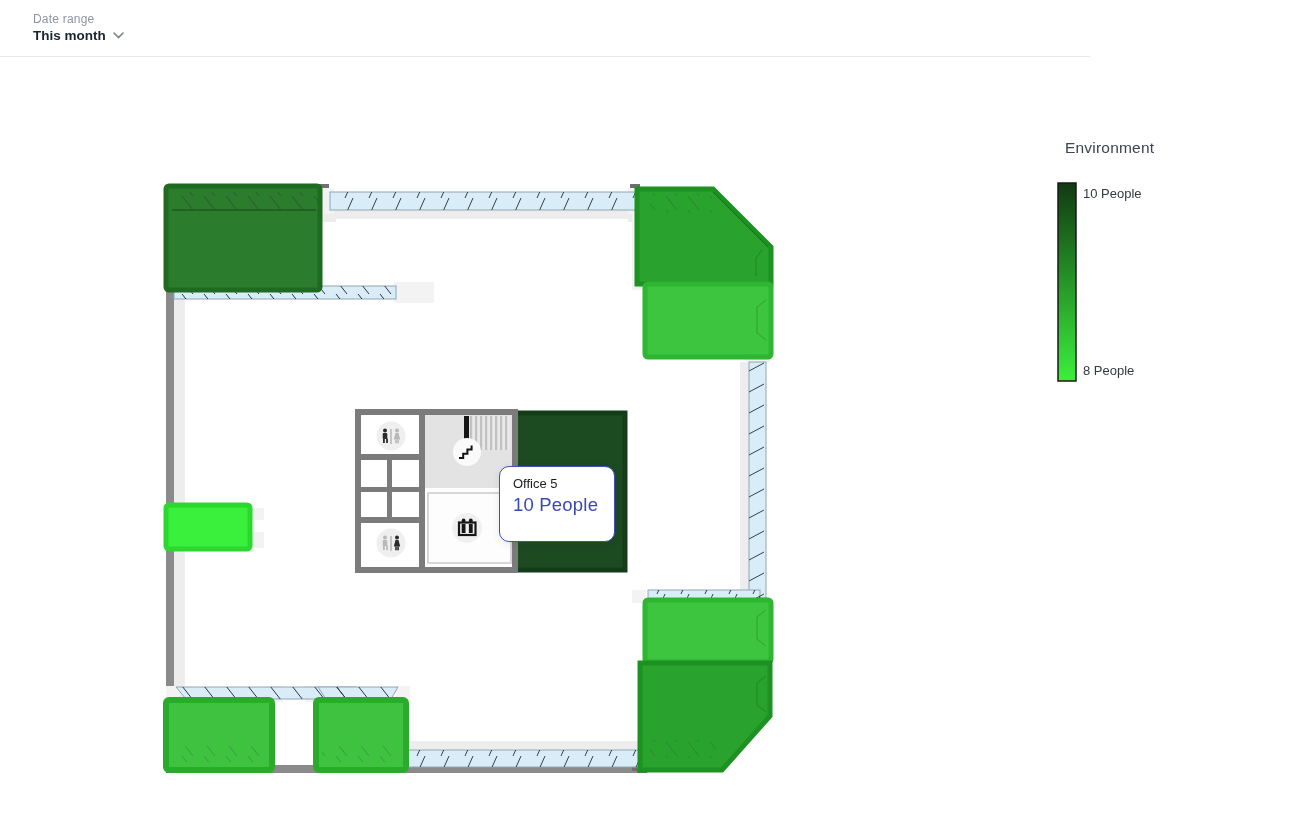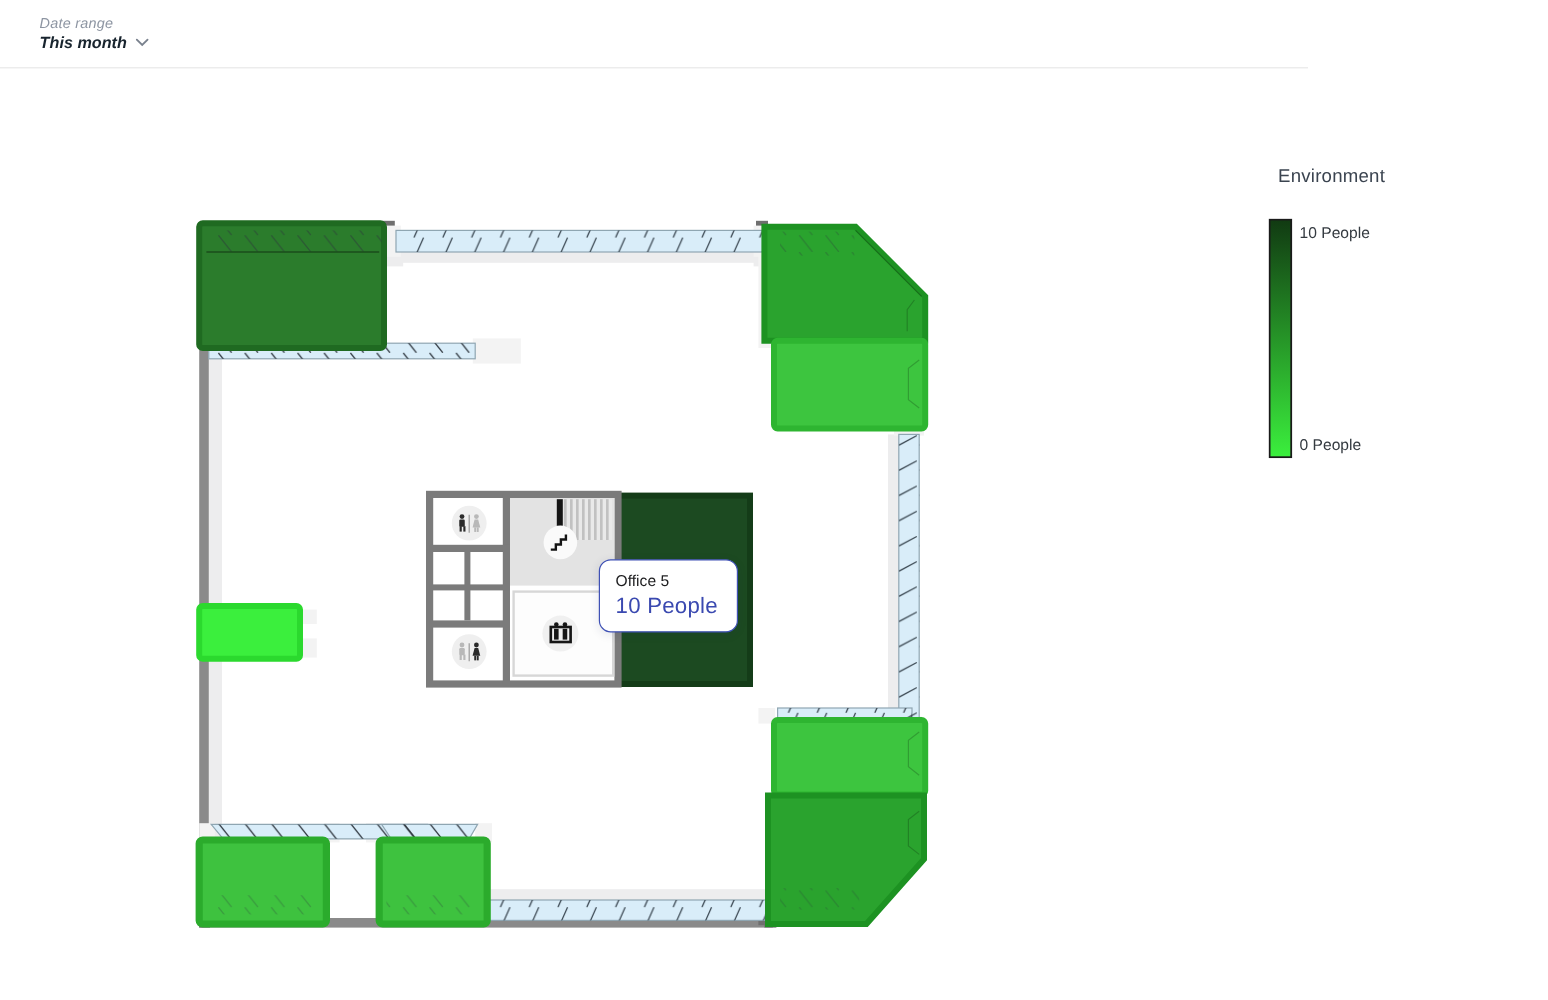--- a/index.html
+++ b/index.html
@@ -1,32 +1,32 @@
 <!DOCTYPE html>
 <html><head>
 <meta charset="utf-8">
 <style>
   * { margin:0; padding:0; box-sizing:border-box; }
   html,body { width:1290px; height:833px; background:#ffffff; overflow:hidden;
               font-family:"Liberation Sans", sans-serif; }
   
   .header { position:absolute; left:0; top:0; width:1090px; height:57px;
-            background:#fff; border-bottom:1px solid #e8e8e8;font-style:italic; }
+            background:#fff; border-bottom:1px solid #e8e8e8; }
   .date-range { position:absolute; left:33px; top:12px; cursor:pointer; }
   .date-range .lbl { display:block; font-size:12px; color:#8d95a2; letter-spacing:.2px; }
   .date-range .val-row { display:flex; align-items:center; gap:7px; margin-top:2px; }
   .date-range .val { font-size:13.5px; font-weight:bold; color:#18242e; }
   .chev { width:11px; height:7px; display:inline-block; }
   
   .plan-wrap { position:absolute; left:0; top:57px; width:1290px; height:776px; }
   svg.plan { position:absolute; left:0; top:0; }
   
   .tooltip { position:absolute; left:499px; top:409px; min-width:112px;
              background:#ffffff; border:1.5px solid #3f51b5; border-radius:10px;
-             padding:9px 16px 10px 13px; box-shadow:0 2px 8px rgba(30,40,90,.10); z-index:5; }
+             padding:9px 16px 25px 13px; box-shadow:0 2px 8px rgba(30,40,90,.10); z-index:5; }
   .tooltip .t-name { font-size:13px; color:#1d1d1f; margin-bottom:3px; }
   .tooltip .t-val  { font-size:18.5px; color:#3a49b0; letter-spacing:.2px; }
   
   .legend-title { position:absolute; left:1065px; top:82px; width:200px; 
                   font-size:15.5px; color:#3b4450; letter-spacing:.2px; }
   .legend-bar-box { position:absolute; left:1057px; top:125px; }
   .legend-max { position:absolute; left:1083px; top:129px; font-size:13px; color:#343a40; }
   .legend-min { position:absolute; left:1083px; top:306px; font-size:13px; color:#343a40; }
 </style>
 </head>
@@ -225,14 +225,14 @@
       <defs>
         <linearGradient id="legGrad" x1="0" y1="0" x2="0" y2="1">
           <stop offset="0" stop-color="#113a12"></stop>
           <stop offset="1" stop-color="#3bef3d"></stop>
         </linearGradient>
       </defs>
       <rect x="1" y="1" width="18" height="198" fill="url(#legGrad)" stroke="#1a1a1a" stroke-width="1.5"></rect>
     </svg>
   </div>
   <div class="legend-max">10 People</div>
-  <div class="legend-min">0 People</div>
+  <div class="legend-min">8 People</div>
 </div>
 
 </body></html>

